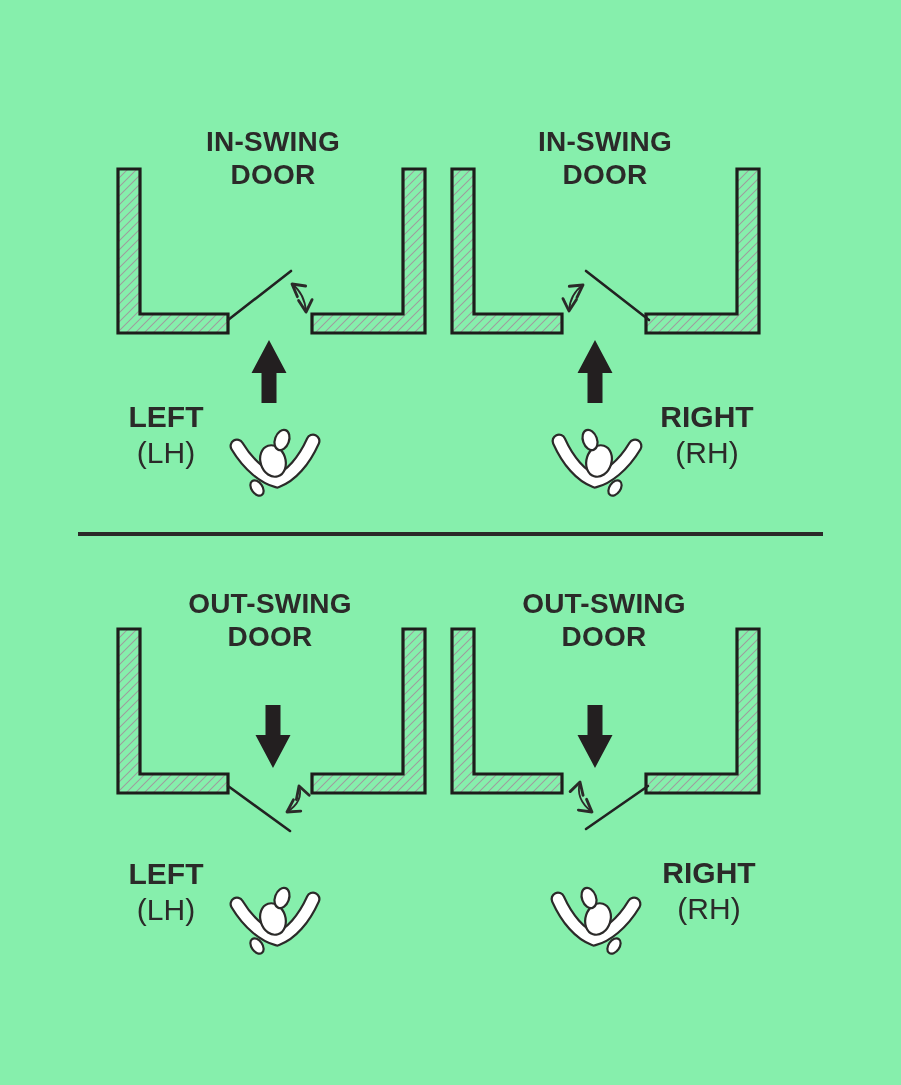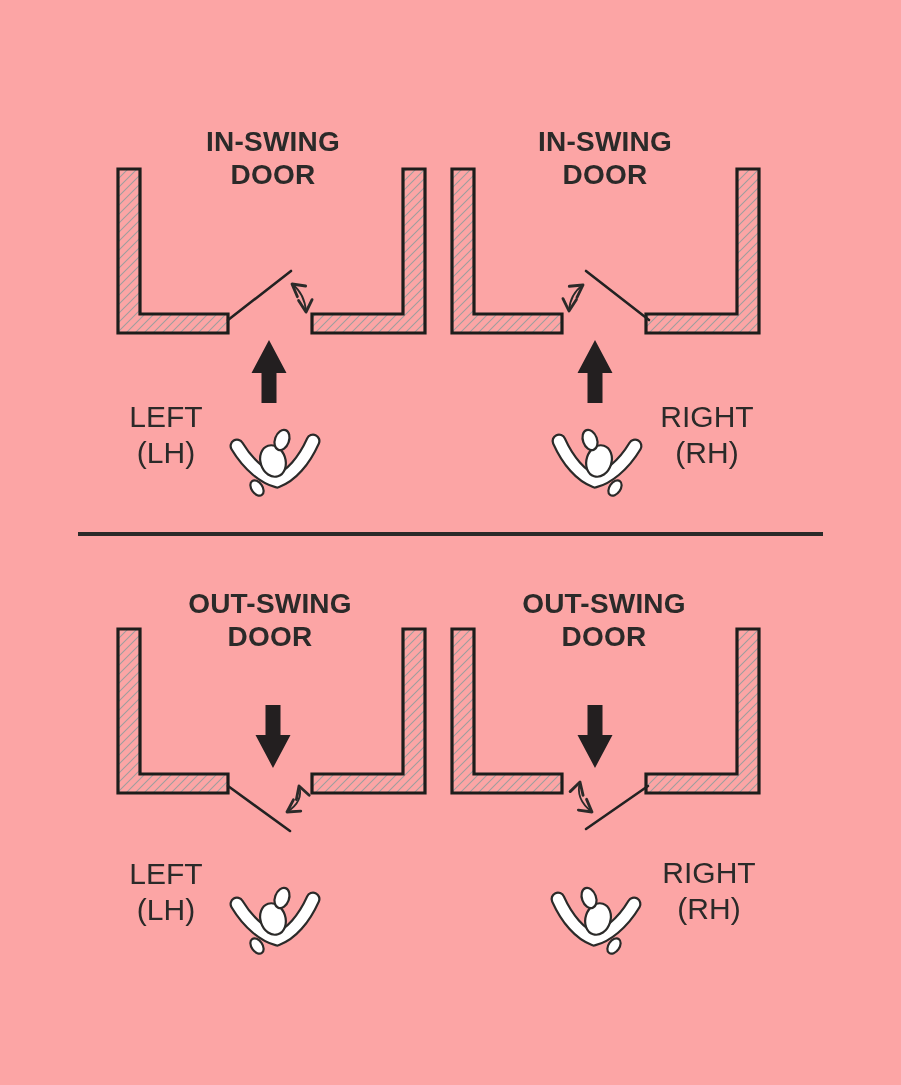--- a/index.html
+++ b/index.html
@@ -1,21 +1,21 @@
 <!DOCTYPE html>
 <html><head>
 <meta charset="utf-8">
 <style>
   html, body { margin: 0; padding: 0; background: #ffffff; }
   .canvas {
     position: relative;
     width: 901px;
     height: 1085px;
     margin: 0 auto;
-    background: #fca5a5;
+    background: #86efac;
     font-family: "Liberation Sans", sans-serif;
     color: #2b2a29;
     overflow: hidden;
   }
   .art {
     position: absolute;
     left: 0; top: 0;
     width: 901px; height: 1085px;
     display: block;
   }
@@ -31,21 +31,21 @@
   }
   .panel-title span { display: block; }
   .hand-label {
     position: absolute;
     width: 140px;
     text-align: center;
     font-size: 30px;
     line-height: 36px;
     color: #2b2a29;
   }
-  .hand-label .hand { display: block; font-weight: 400; }
+  .hand-label .hand { display: block; font-weight: 700; }
   .hand-label .abbr { display: block; font-weight: 400; text-align: center; }
   .divider {
     position: absolute;
     left: 78px; top: 532px;
     width: 745px; height: 4px;
     background: #2b2a29;
   }
   
   .t-q1 { left: 143px; top: 125px; }
   .t-q2 { left: 475px; top: 125px; }

